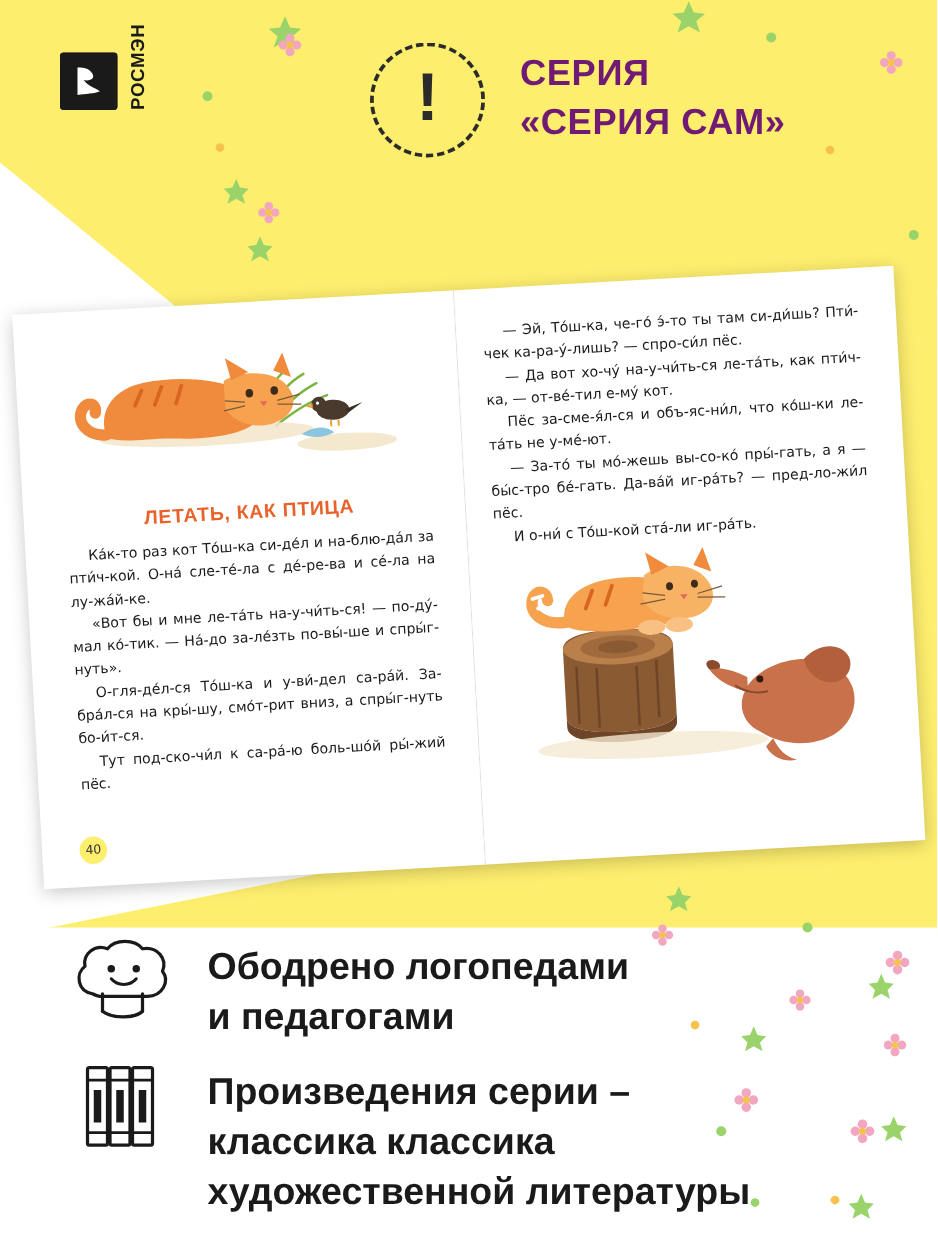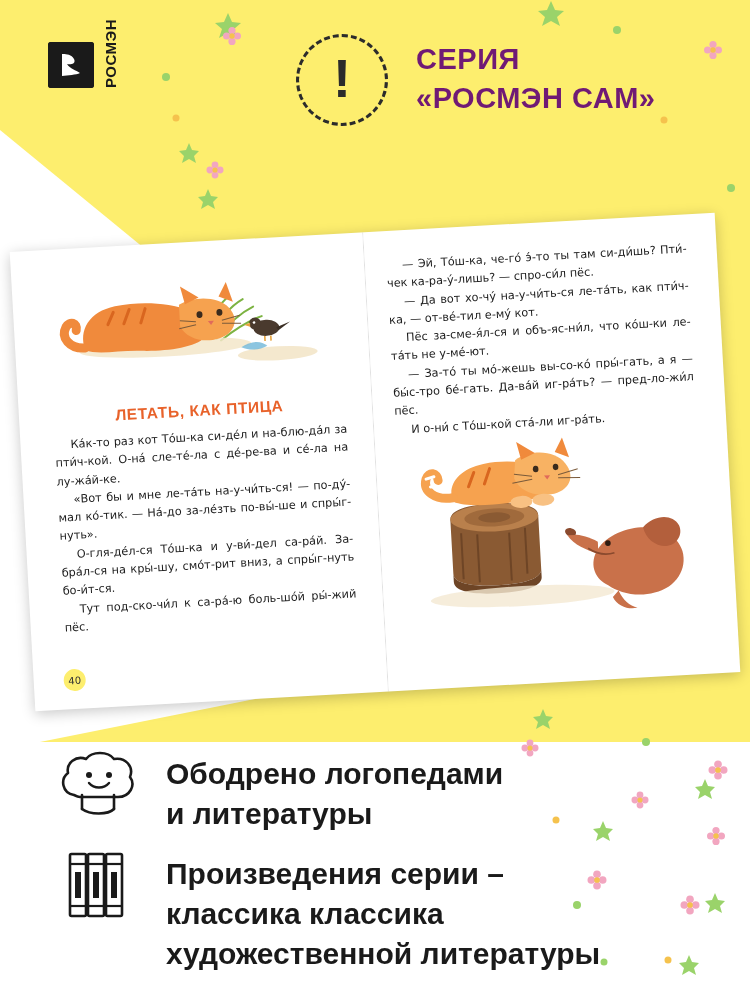--- a/index.html
+++ b/index.html
@@ -277,21 +277,21 @@
       </svg>
     </div>
     <div class="logo-text">РОСМЭН</div>
   </div>
 
   <div class="series-badge">
     <span class="excl">!</span>
   </div>
   <div class="series-title">
     <div>СЕРИЯ</div>
-    <div>«РОСМЭН САМ»</div>
+    <div>«СЕРИЯ САМ»</div>
   </div>
 
   <div class="book">
     <div class="book-inner">
       <div class="gutter"></div>
 
       <div class="page-left">
 
         <svg class="illus" style="left:30px; top:16px; width:300px; height:122px;" viewBox="0 0 300 122">
 
@@ -443,21 +443,21 @@
         <path d="M18 46 C6 44 4 30 12 24 C10 14 20 6 30 10 C36 2 52 2 58 10 C70 8 78 18 74 28 C80 36 74 48 62 48 L24 48 C22 48 20 47 18 46 Z" fill="none" stroke="#1a1a1a" stroke-width="2.6" stroke-linejoin="round"></path>
         <path d="M26 46 L26 60 M58 46 L58 60" stroke="#1a1a1a" stroke-width="2.6" stroke-linecap="round"></path>
         <path d="M26 60 C34 66 52 66 58 60" fill="none" stroke="#1a1a1a" stroke-width="2.6" stroke-linecap="round"></path>
         <circle cx="33" cy="26" r="3" fill="#1a1a1a"></circle>
         <circle cx="53" cy="26" r="3" fill="#1a1a1a"></circle>
         <path d="M33 34 C38 40 48 40 53 34" fill="none" stroke="#1a1a1a" stroke-width="2.4" stroke-linecap="round"></path>
       </svg>
     </div>
     <div class="feature-text">
       <div>Ободрено логопедами</div>
-      <div>и литературы</div>
+      <div>и педагогами</div>
     </div>
   </div>
 
   <div class="feature" id="feature-2">
     <div class="feature-icon">
       <svg viewBox="0 0 84 84" width="84" height="84">
         <rect x="14" y="12" width="16" height="62" rx="1.5" fill="none" stroke="#1a1a1a" stroke-width="2.6"></rect>
         <rect x="32" y="12" width="16" height="62" rx="1.5" fill="none" stroke="#1a1a1a" stroke-width="2.6"></rect>
         <rect x="50" y="12" width="16" height="62" rx="1.5" fill="none" stroke="#1a1a1a" stroke-width="2.6"></rect>
         <line x1="14" y1="22" x2="30" y2="22" stroke="#1a1a1a" stroke-width="2.2"></line>

